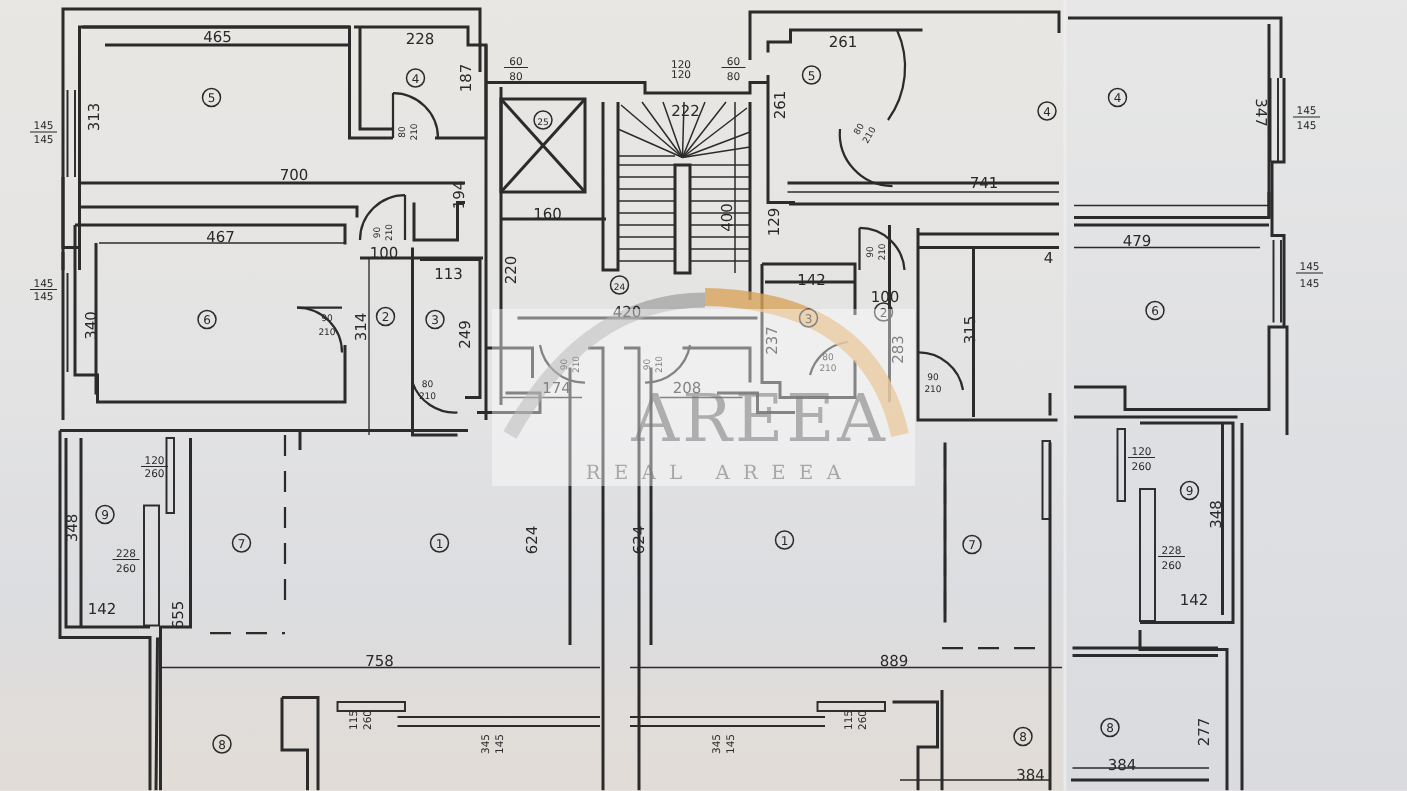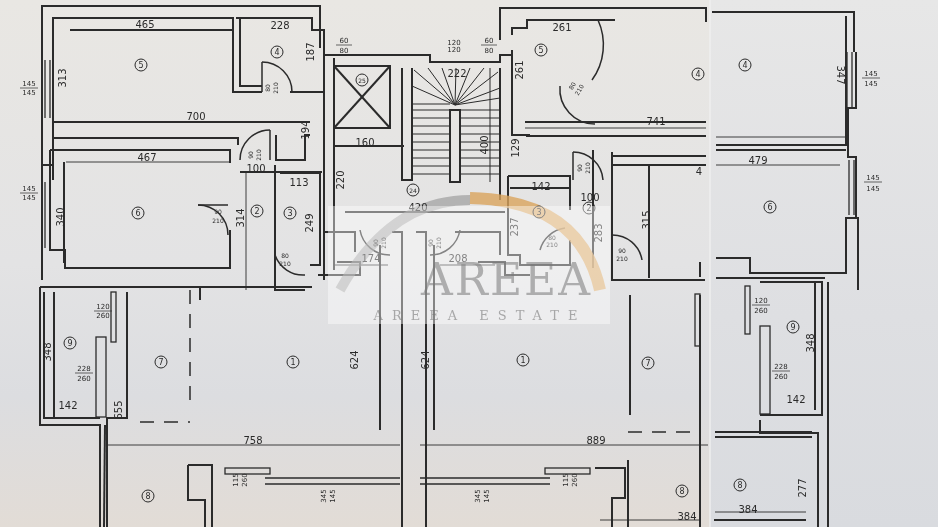--- a/index.html
+++ b/index.html
@@ -473,13 +473,13 @@
       </g>
     <g>
         <text x="552" y="240">80</text>
         <text x="552" y="247">210</text>
       </g>
   </g>
 </svg>
 
 <div class="wm-box"></div>
 <div class="wm-title">AREEA</div>
-<div class="wm-sub">AREEA ESTATE</div>
+<div class="wm-sub">REAL AREEA</div>
 
 </body></html>

